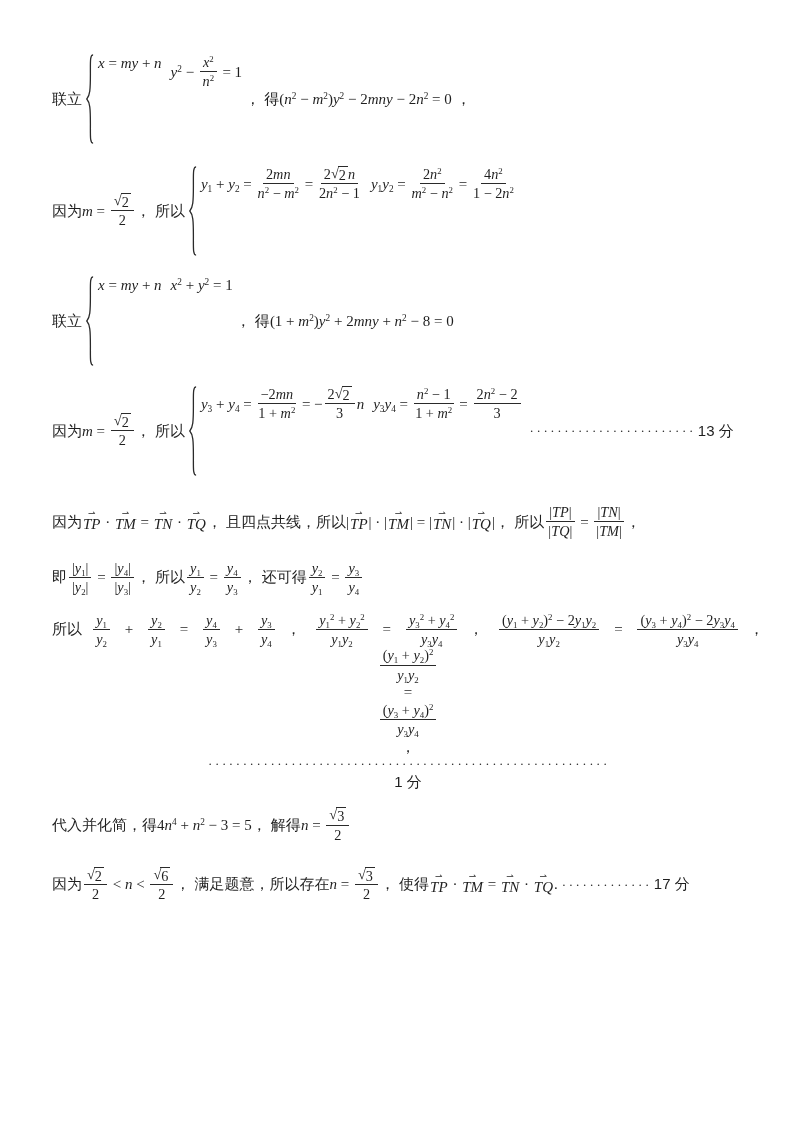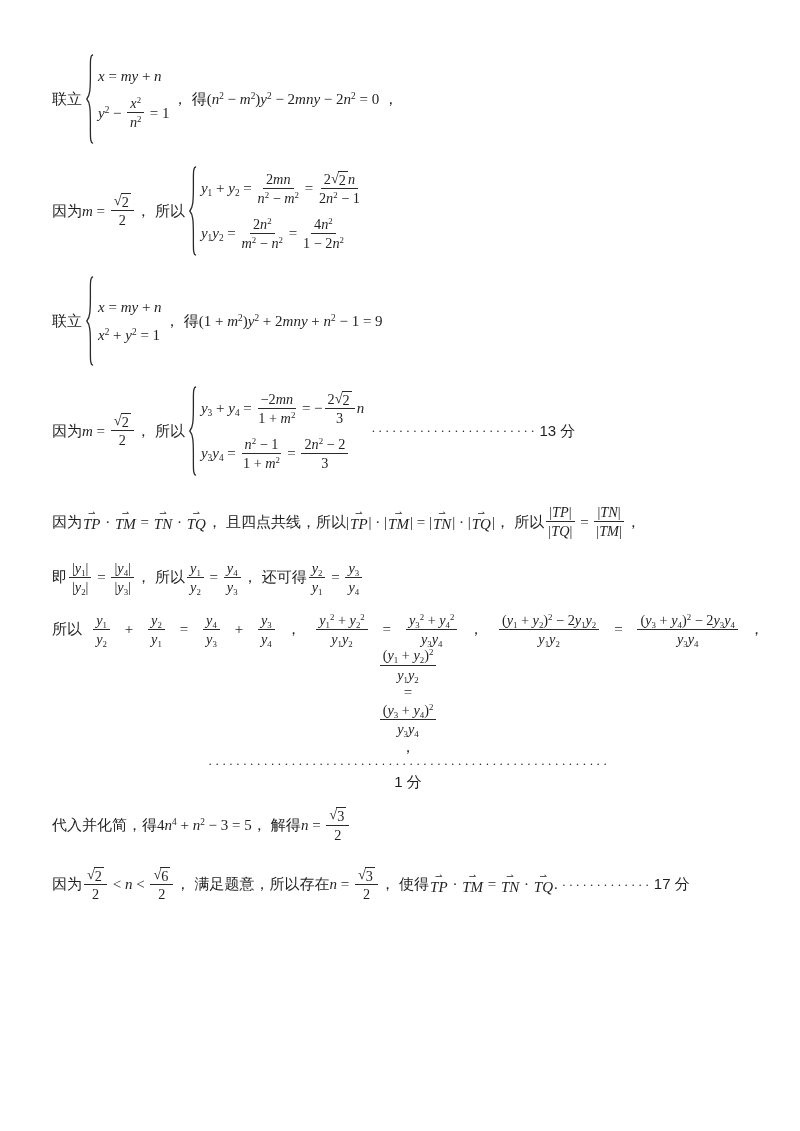--- a/index.html
+++ b/index.html
@@ -34,21 +34,21 @@
     vertical-align:middle;margin:0 2px;font-size:0.95em;line-height:1.15;
   }
   .fn,.fd{display:inline-flex;align-items:center;justify-content:center;white-space:pre;}
   .fn{border-bottom:1.2px solid #2a2a2a;padding:0 3px 1px 3px;}
   .fd{padding-top:1px;}
   .sqrt{display:inline-flex;align-items:flex-start;line-height:1;}
   .rd{line-height:1;font-style:normal;}
   .rc{border-top:1.2px solid #2a2a2a;padding:1px 2px 0 1px;margin-left:-1px;line-height:1;display:inline-flex;align-items:center;}
   .cases{display:inline-flex;align-items:stretch;margin:0 3px;}
   .cbrace{width:9px;flex:0 0 9px;margin-right:4px;}
-  .crows{display:inline-flex;flex-direction:column;justify-content:center;gap:9px;align-items:flex-start;}
+  .crows{display:inline-flex;flex-direction:row;justify-content:center;gap:9px;align-items:flex-start;}
   .crow{display:inline-flex;align-items:center;white-space:pre;}
   .crow > span{white-space:pre;}
   .vec{display:inline-flex;flex-direction:column;align-items:center;line-height:1;margin:0 1px;}
   .varrow{font-family:"DejaVu Sans",sans-serif;font-size:9px;line-height:0.55;height:6px;font-style:normal;}
   .vbase{line-height:1.05;}
   .dots{
     letter-spacing:2.6px;font-size:13px;color:#2f2f2f;margin:0 2px 0 4px;
     overflow:hidden;white-space:nowrap;
   }
 </style>
@@ -74,21 +74,21 @@
         <span class="cases"><svg viewBox="0 0 10 100" preserveAspectRatio="none" class="cbrace">
             <path d="M9 1 C5.5 1 6 8 6 22 C6 40 5.5 46 2 50 C5.5 54 6 60 6 78 C6 92 5.5 99 9 99" fill="none" stroke="#2a2a2a" stroke-width="1.3" vector-effect="non-scaling-stroke"></path>
           </svg><span class="crows"><span class="crow"><span class="mx"><span class="it">y</span><sub>1</sub><span class="up"> + </span><span class="it">y</span><sub>2</sub><span class="up"> = </span></span><span class="frac"><span class="fn"><span class="mx"><span class="up">2</span><span class="it">mn</span></span></span><span class="fd"><span class="mx"><span class="it">n</span><sup>2</sup><span class="up"> − </span><span class="it">m</span><sup>2</sup></span></span></span><span class="mx"><span class="up"> = </span></span><span class="frac"><span class="fn"><span class="mx"><span class="up">2</span></span><span class="sqrt"><span class="rd">√</span><span class="rc"><span class="mx"><span class="up">2</span></span></span></span><span class="mx"><span class="it">n</span></span></span><span class="fd"><span class="mx"><span class="up">2</span><span class="it">n</span><sup>2</sup><span class="up"> − 1</span></span></span></span></span><span class="crow"><span class="mx"><span class="it">y</span><sub>1</sub><span class="it">y</span><sub>2</sub><span class="up"> = </span></span><span class="frac"><span class="fn"><span class="mx"><span class="up">2</span><span class="it">n</span><sup>2</sup></span></span><span class="fd"><span class="mx"><span class="it">m</span><sup>2</sup><span class="up"> − </span><span class="it">n</span><sup>2</sup></span></span></span><span class="mx"><span class="up"> = </span></span><span class="frac"><span class="fn"><span class="mx"><span class="up">4</span><span class="it">n</span><sup>2</sup></span></span><span class="fd"><span class="mx"><span class="up">1 − 2</span><span class="it">n</span><sup>2</sup></span></span></span></span></span></span>
       </div>
       <div class="line">
         <span class="cn">联立</span>
         <span class="cases"><svg viewBox="0 0 10 100" preserveAspectRatio="none" class="cbrace">
             <path d="M9 1 C5.5 1 6 8 6 22 C6 40 5.5 46 2 50 C5.5 54 6 60 6 78 C6 92 5.5 99 9 99" fill="none" stroke="#2a2a2a" stroke-width="1.3" vector-effect="non-scaling-stroke"></path>
           </svg><span class="crows"><span class="crow"><span class="mx"><span class="it">x</span><span class="up"> = </span><span class="it">my</span><span class="up"> + </span><span class="it">n</span></span></span><span class="crow"><span class="mx"><span class="it">x</span><sup>2</sup><span class="up"> + </span><span class="it">y</span><sup>2</sup><span class="up"> = 1</span></span></span></span></span>
         <span class="cn">， 得</span>
-        <span class="mx"><span class="up">(1 + </span><span class="it">m</span><sup>2</sup><span class="up">)</span><span class="it">y</span><sup>2</sup><span class="up"> + 2</span><span class="it">mny</span><span class="up"> + </span><span class="it">n</span><sup>2</sup><span class="up"> − 1 = 9</span></span>
+        <span class="mx"><span class="up">(1 + </span><span class="it">m</span><sup>2</sup><span class="up">)</span><span class="it">y</span><sup>2</sup><span class="up"> + 2</span><span class="it">mny</span><span class="up"> + </span><span class="it">n</span><sup>2</sup><span class="up"> − 8 = 0</span></span>
       </div>
       <div class="line">
         <span class="cn">因为</span>
         <span class="mx"><span class="it">m</span><span class="up"> = </span></span>
         <span class="frac"><span class="fn"><span class="sqrt"><span class="rd">√</span><span class="rc"><span class="mx"><span class="up">2</span></span></span></span></span><span class="fd"><span class="mx"><span class="up">2</span></span></span></span>
         <span class="cn">， 所以</span>
         <span class="cases"><svg viewBox="0 0 10 100" preserveAspectRatio="none" class="cbrace">
             <path d="M9 1 C5.5 1 6 8 6 22 C6 40 5.5 46 2 50 C5.5 54 6 60 6 78 C6 92 5.5 99 9 99" fill="none" stroke="#2a2a2a" stroke-width="1.3" vector-effect="non-scaling-stroke"></path>
           </svg><span class="crows"><span class="crow"><span class="mx"><span class="it">y</span><sub>3</sub><span class="up"> + </span><span class="it">y</span><sub>4</sub><span class="up"> = </span></span><span class="frac"><span class="fn"><span class="mx"><span class="up">−2</span><span class="it">mn</span></span></span><span class="fd"><span class="mx"><span class="up">1 + </span><span class="it">m</span><sup>2</sup></span></span></span><span class="mx"><span class="up"> = −</span></span><span class="frac"><span class="fn"><span class="mx"><span class="up">2</span></span><span class="sqrt"><span class="rd">√</span><span class="rc"><span class="mx"><span class="up">2</span></span></span></span></span><span class="fd"><span class="mx"><span class="up">3</span></span></span></span><span class="mx"><span class="it">n</span></span></span><span class="crow"><span class="mx"><span class="it">y</span><sub>3</sub><span class="it">y</span><sub>4</sub><span class="up"> = </span></span><span class="frac"><span class="fn"><span class="mx"><span class="it">n</span><sup>2</sup><span class="up"> − 1</span></span></span><span class="fd"><span class="mx"><span class="up">1 + </span><span class="it">m</span><sup>2</sup></span></span></span><span class="mx"><span class="up"> = </span></span><span class="frac"><span class="fn"><span class="mx"><span class="up">2</span><span class="it">n</span><sup>2</sup><span class="up"> − 2</span></span></span><span class="fd"><span class="mx"><span class="up">3</span></span></span></span></span></span></span>
         <span class="dots">························</span>

